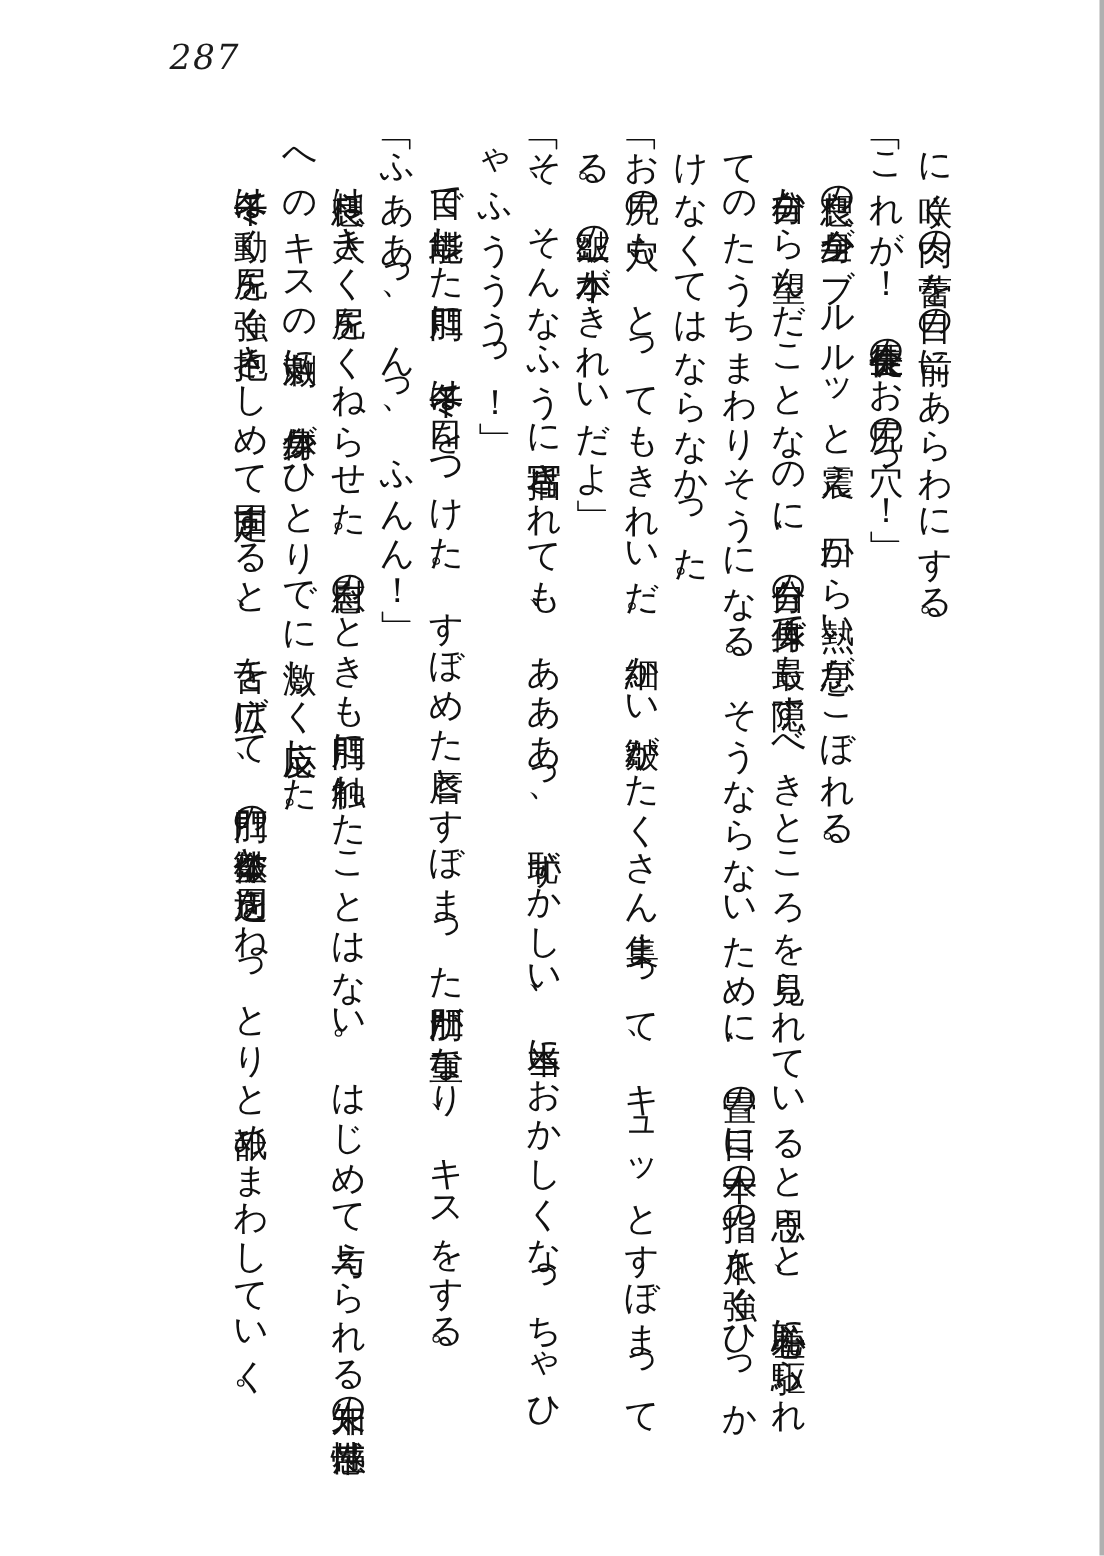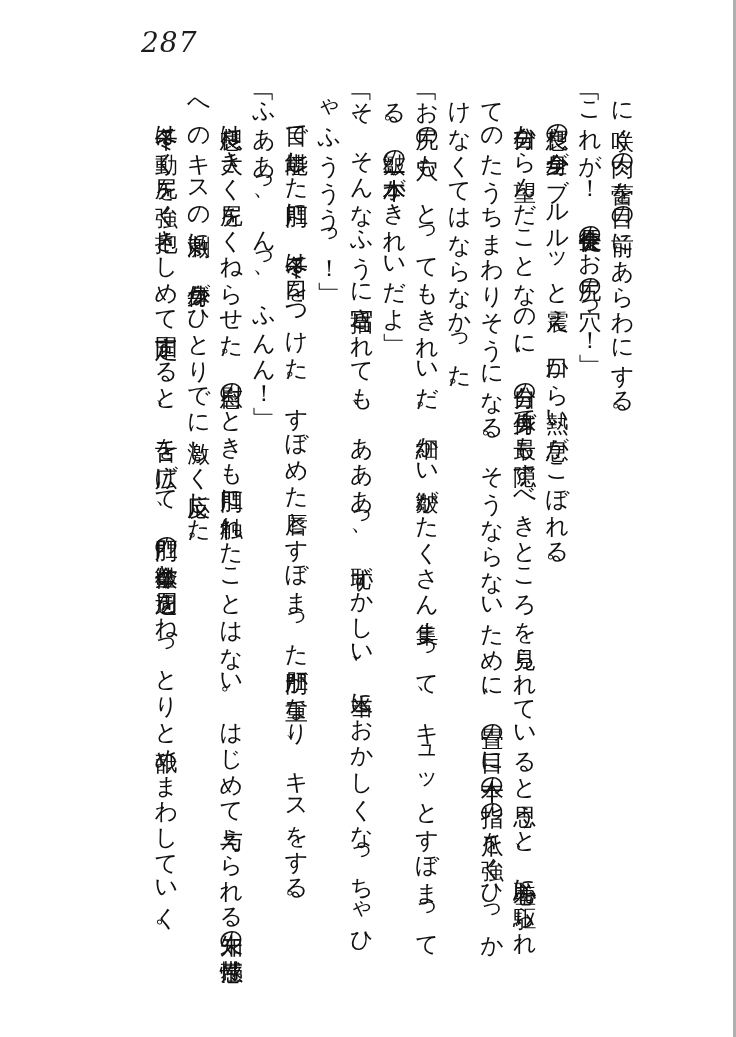--- a/index.html
+++ b/index.html
@@ -18,24 +18,23 @@
     width: 736px;
     height: 1037px;
     background: #ffffff;
   }
   .page-number {
     position: absolute;
     top: 26px;
     left: 113px;
     font-family: "DejaVu Serif", serif;
     font-style: italic;
-    font-size: 28px;
+    font-size: 23px;
     color: #1c1c1c;
     letter-spacing: 1px;
-    margin-left: 28px;
   }
   .text-block {
     position: absolute;
     top: 86px;
     right: 97px;
     height: 874px;
     writing-mode: vertical-rl;
     -webkit-writing-mode: vertical-rl;
     text-orientation: upright;
     font-family: "DejaVu Serif", serif;

